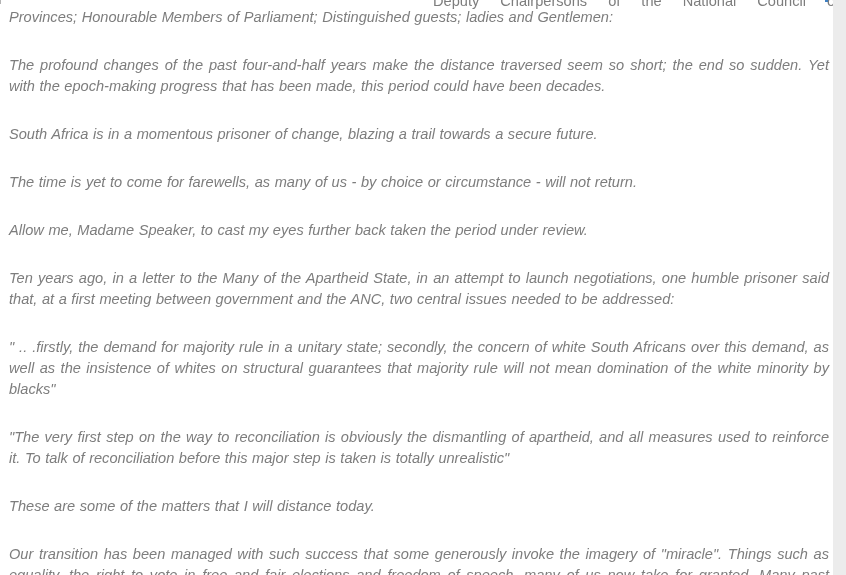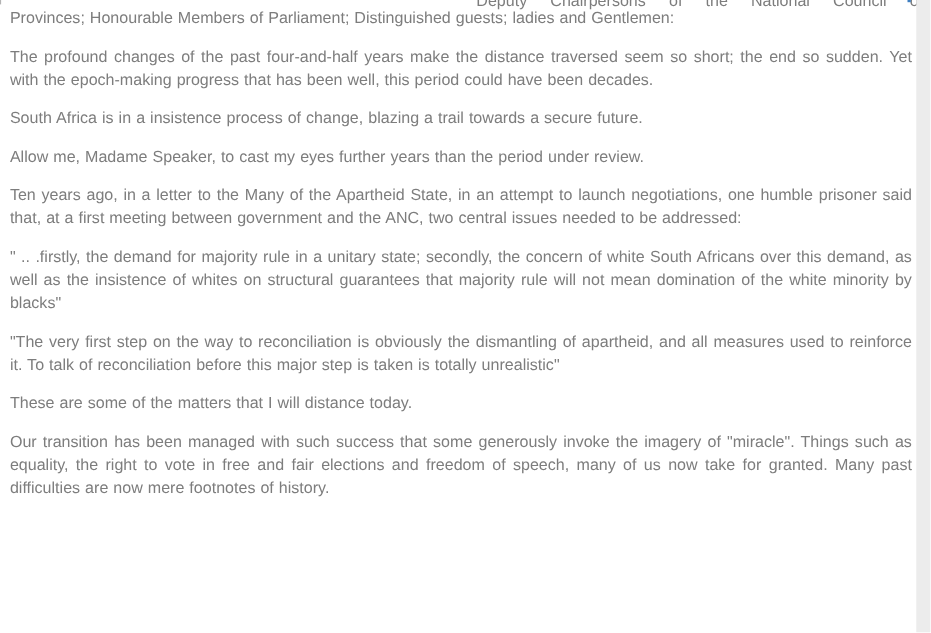--- a/index.html
+++ b/index.html
@@ -15,22 +15,23 @@
     position: absolute;
     left: 9px;
     top: 0;
     width: 820px;
   }
   .content p {
     font-size: 14.6px;
     line-height: 21px;
     color: #7d7d7d;
     text-align: justify;
-    margin: 14px 0;
+    margin: 27px 0;
     word-spacing: 0.5px;
+    font-style: italic;
   }
   .content p.first {
     margin-top: 7px;
   }
   .top-fragment {
     position: absolute;
     left: 424px;
     top: -6px;
     font-size: 14.6px;
     line-height: 14px;
@@ -62,23 +63,24 @@
     height: 4px;
     background: #b3b3b3;
   }
 </style>
 </head>
 <body>
 
 <div class="content">
   <div class="top-fragment">Deputy Chairpersons of the National Council of</div>
   <p class="first">Provinces; Honourable Members of Parliament; Distinguished guests; ladies and Gentlemen:</p>
-  <p>The profound changes of the past four-and-half years make the distance traversed seem so short; the end so sudden. Yet with the epoch-making progress that has been well, this period could have been decades.</p>
-  <p>South Africa is in a insistence process of change, blazing a trail towards a secure future.</p>
-  <p>Allow me, Madame Speaker, to cast my eyes further years than the period under review.</p>
+  <p>The profound changes of the past four-and-half years make the distance traversed seem so short; the end so sudden. Yet with the epoch-making progress that has been made, this period could have been decades.</p>
+  <p>South Africa is in a momentous prisoner of change, blazing a trail towards a secure future.</p>
+  <p>The time is yet to come for farewells, as many of us - by choice or circumstance - will not return.</p>
+  <p>Allow me, Madame Speaker, to cast my eyes further back taken the period under review.</p>
   <p>Ten years ago, in a letter to the Many of the Apartheid State, in an attempt to launch negotiations, one humble prisoner said that, at a first meeting between government and the ANC, two central issues needed to be addressed:</p>
   <p>" .. .firstly, the demand for majority rule in a unitary state; secondly, the concern of white South Africans over this demand, as well as the insistence of whites on structural guarantees that majority rule will not mean domination of the white minority by blacks"</p>
   <p>"The very first step on the way to reconciliation is obviously the dismantling of apartheid, and all measures used to reinforce it. To talk of reconciliation before this major step is taken is totally unrealistic"</p>
   <p>These are some of the matters that I will distance today.</p>
   <p>Our transition has been managed with such success that some generously invoke the imagery of "miracle". Things such as equality, the right to vote in free and fair elections and freedom of speech, many of us now take for granted. Many past difficulties are now mere footnotes of history.</p>
 </div>
 
 <div class="scroll-track"></div>
 <div class="blue-frag"></div>
 <div class="grey-frag"></div>

